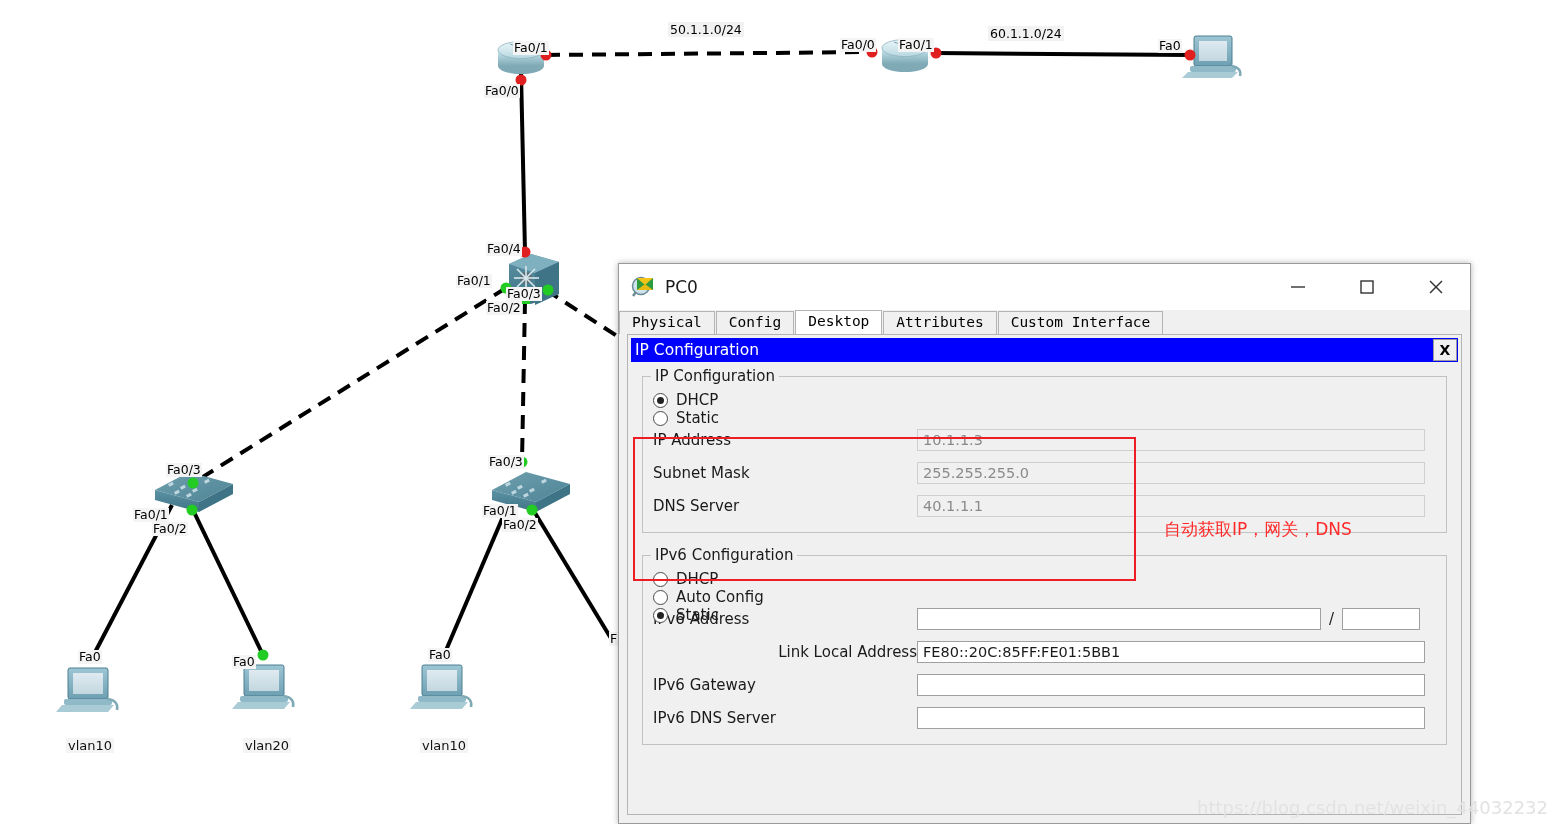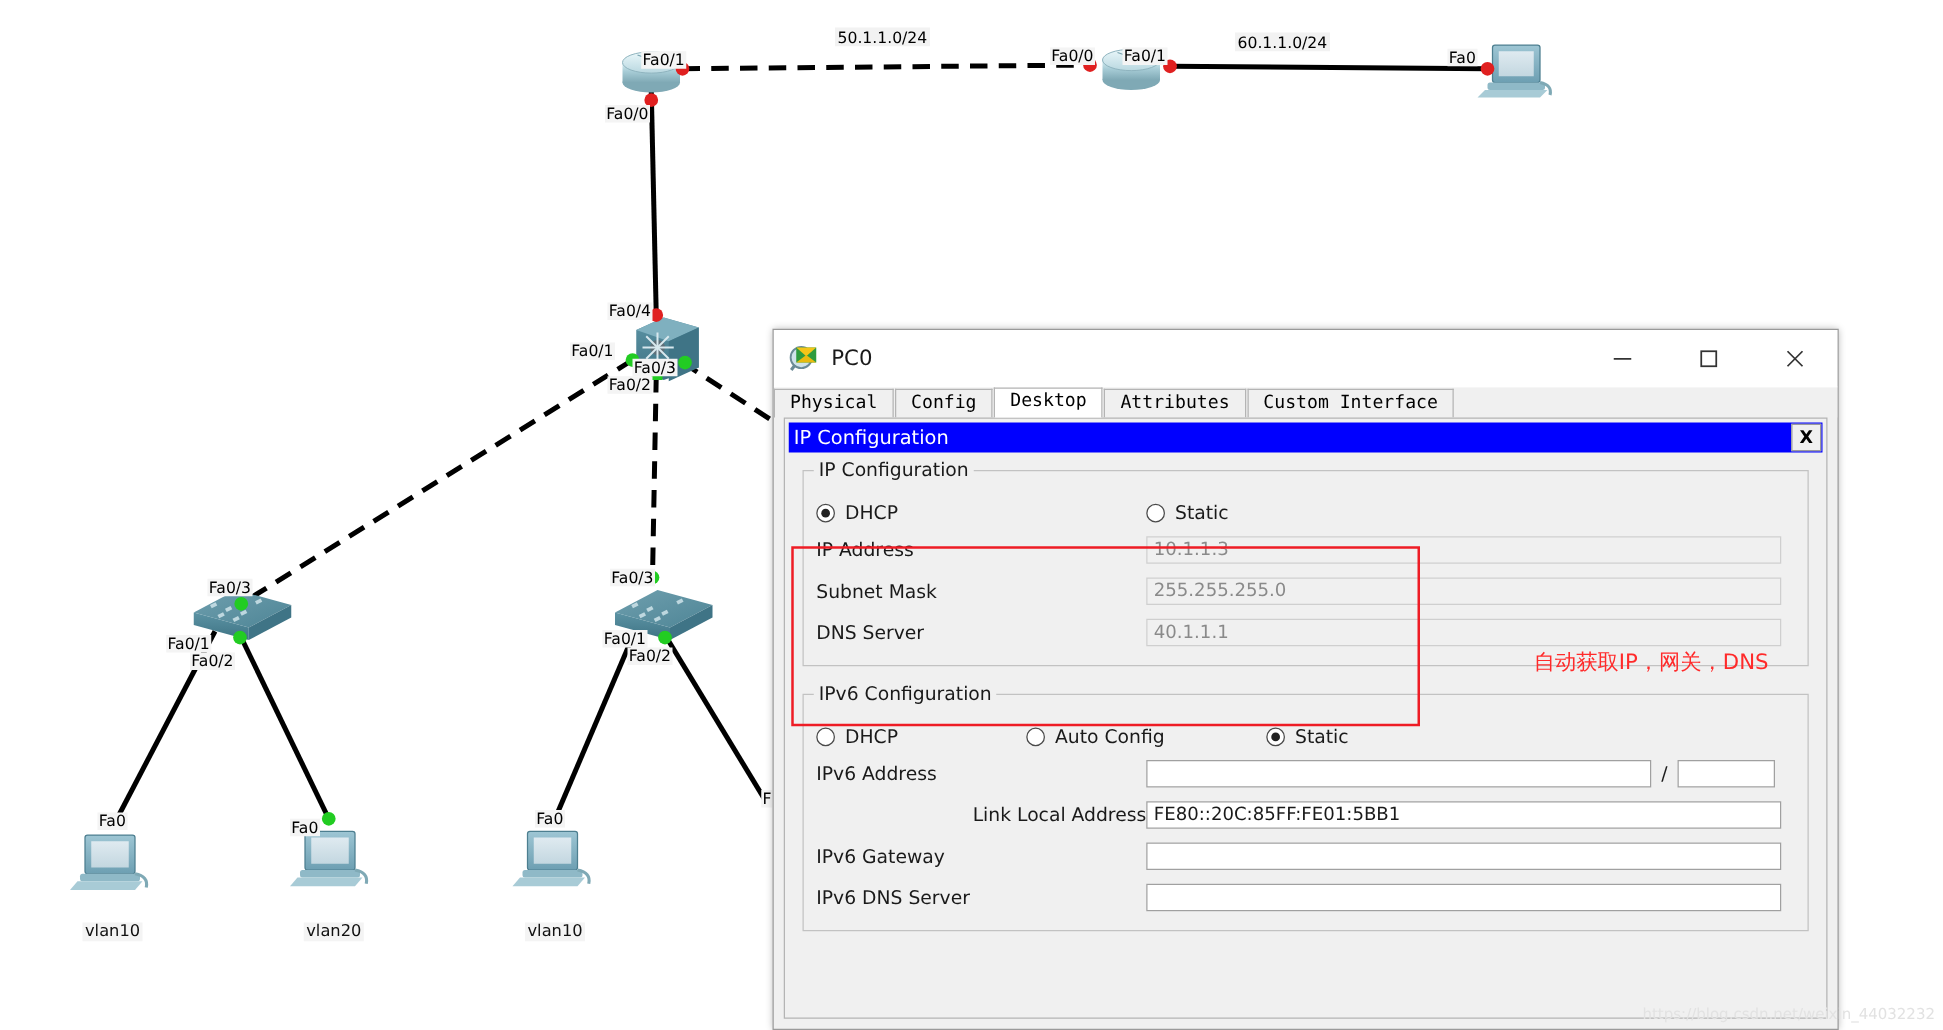--- a/index.html
+++ b/index.html
@@ -139,21 +139,21 @@
   .fieldset > .legend {
     position:absolute;
     top:-10px; left:8px;
     background:#f0f0f0;
     padding:0 4px;
     font-family:"DejaVu Sans", sans-serif;
     font-size:15px;
     color:#1a1a1a;
   }
 
-  .radio-row { display:flex; align-items:flex-end; height:28px; margin-bottom:4px; }
+  .radio-row { display:flex; align-items:flex-start; height:28px; margin-bottom:4px;flex-direction:column; }
   .radio {
     display:flex; align-items:center;
     cursor:default;
     margin-right:4px;
   }
   .radio .dot {
     width:15px; height:15px; border-radius:50%;
     border:1.5px solid #4a4a4a; background:#fff;
     display:inline-block; position:relative;
     margin-right:8px; flex:0 0 auto;
@@ -195,34 +195,34 @@
   #red-box {
     position:absolute;
     left:633px; top:437px;
     width:503px; height:144px;
     border:2.5px solid #ee1c25;
     pointer-events:none;
     z-index:20;
   }
   #annotation {
     position:absolute;
-    left:1227px; top:518px;
+    left:1164px; top:518px;
     font-family:"DejaVu Sans", sans-serif;
     font-size:17px;
     color:#ff2a2a;
     white-space:nowrap;
     z-index:21;
     pointer-events:none;
   }
 
   #watermark {
     position:absolute;
     right:6px; bottom:6px;
     font-family:"DejaVu Sans", sans-serif;
-    font-size:12px;
+    font-size:18px;
     color:#e2e2e2;
     white-space:nowrap;
     z-index:30;
     pointer-events:none;
   }
 </style>
 </head>
 <body>
 
 <div id="topology">

